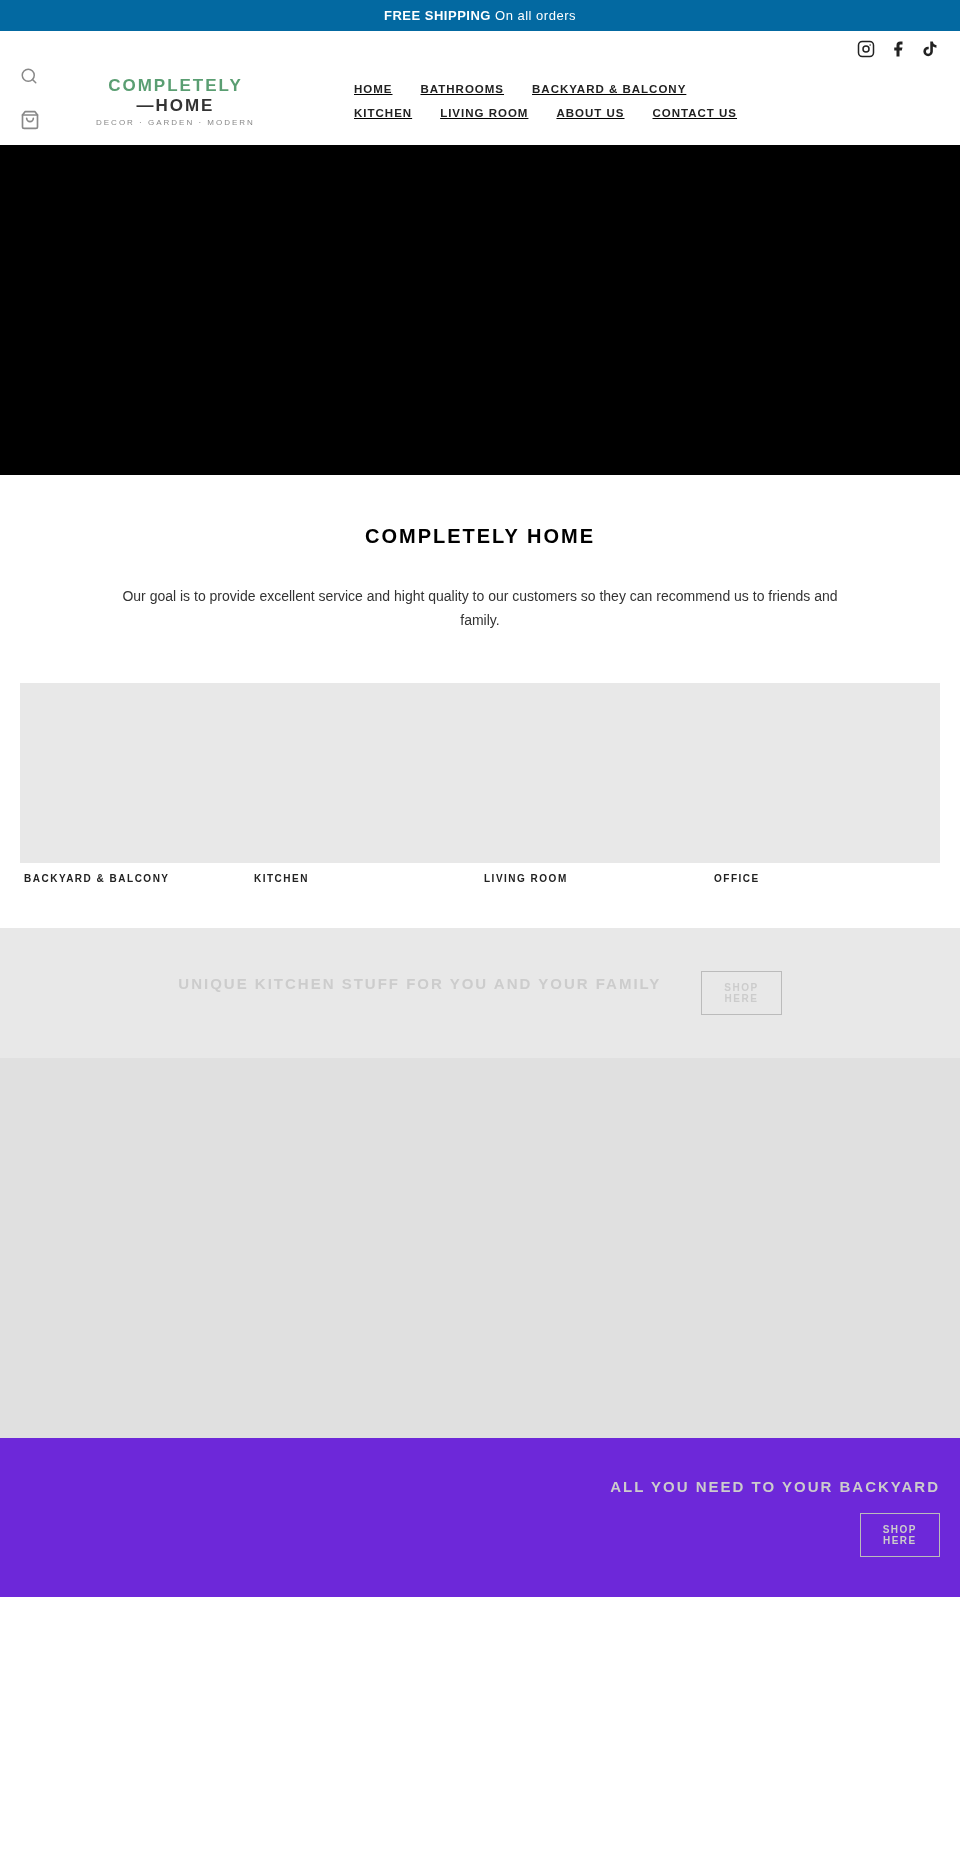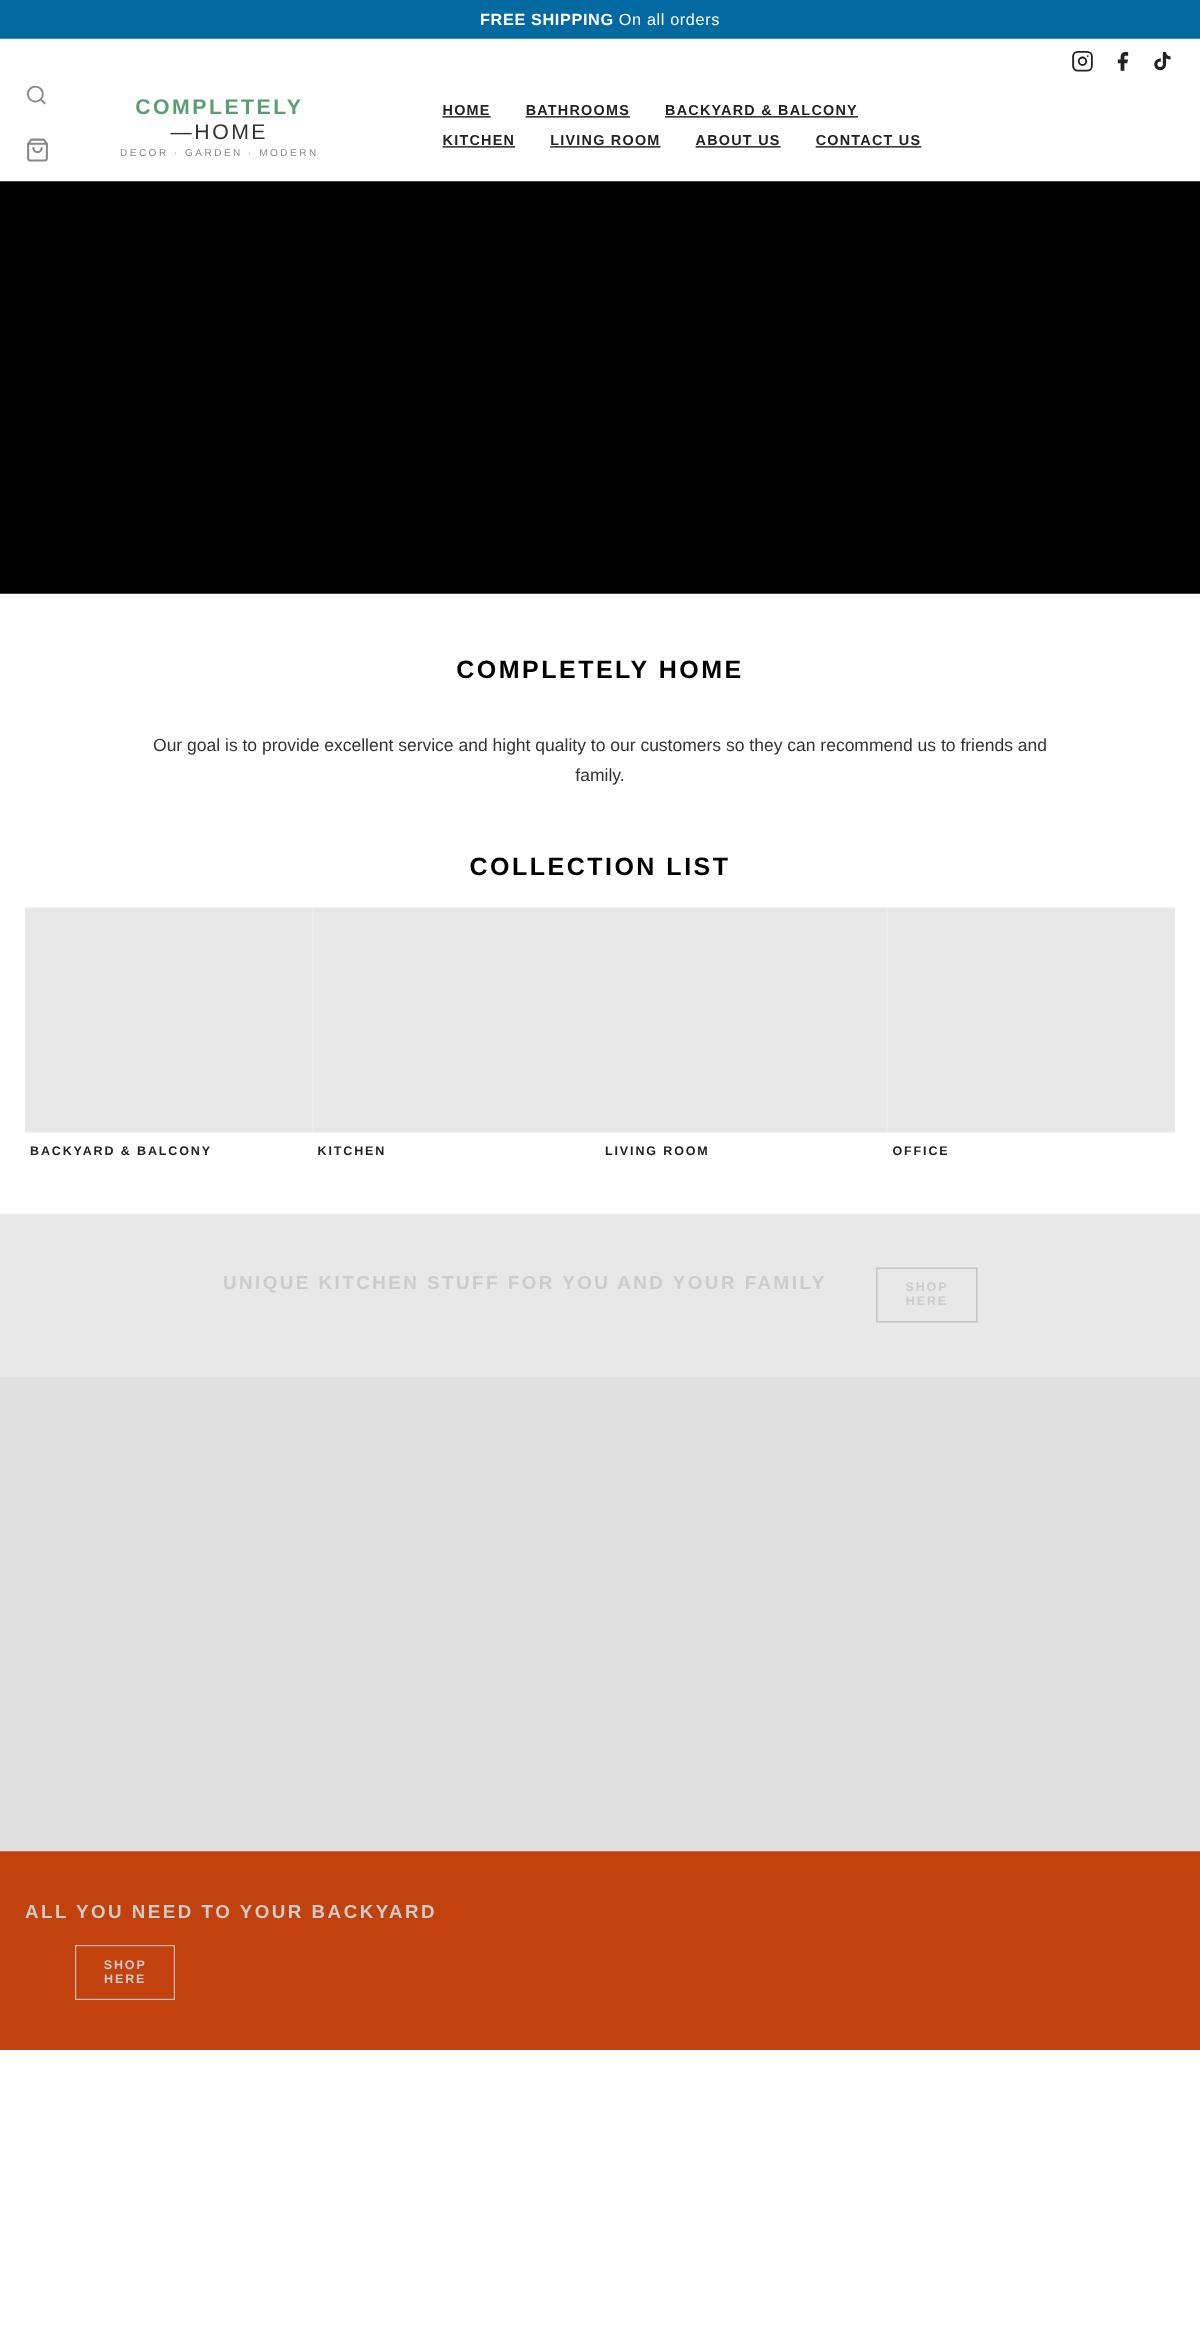--- a/index.html
+++ b/index.html
@@ -68,21 +68,21 @@
     .logo-text-top {
       font-size: 17px;
       font-weight: 700;
       color: #5a9e72;
       letter-spacing: 2px;
       text-transform: uppercase;
       line-height: 1.1;
     }
     .logo-dash {
       font-size: 17px;
-      font-weight: 400;
+      font-weight: 700;
       color: #333;
       letter-spacing: 2px;
     }
     .logo-subtitle {
       font-size: 8px;
       color: #888;
       letter-spacing: 2px;
       text-transform: uppercase;
       margin-top: 2px;
     }
@@ -202,24 +202,24 @@
     
     .large-img-block {
       width: 960px;
       height: 380px;
       background: #e0e0e0;
       margin-top: 0;
     }
 
     
     .promo-banner-2 {
-      background: #c2410c;
+      background: #6d28d9;
       display: flex;
       flex-direction: column;
-      align-items: flex-start;
+      align-items: flex-end;
       justify-content: center;
       padding: 40px 20px;
       min-height: 130px;
     }
 
     
     .footer-spacer {
       height: 60px;
       background: #fff;
     }
@@ -290,21 +290,20 @@
 </div>
 
 <div class="hero"></div>
 
 <div class="about-section">
   <div class="about-title">COMPLETELY HOME</div>
   <div class="about-text">Our goal is to provide excellent service and hight quality to our customers so they can recommend us to friends and family.</div>
 </div>
 
 <div class="collection-section">
-  <div class="collection-title">COLLECTION LIST</div>
   <div class="collection-grid">
     <div class="collection-item">
       <div class="collection-img"></div>
       <div class="collection-label">BACKYARD &amp; BALCONY</div>
     </div>
     <div class="collection-item">
       <div class="collection-img"></div>
       <div class="collection-label">KITCHEN</div>
     </div>
     <div class="collection-item">

